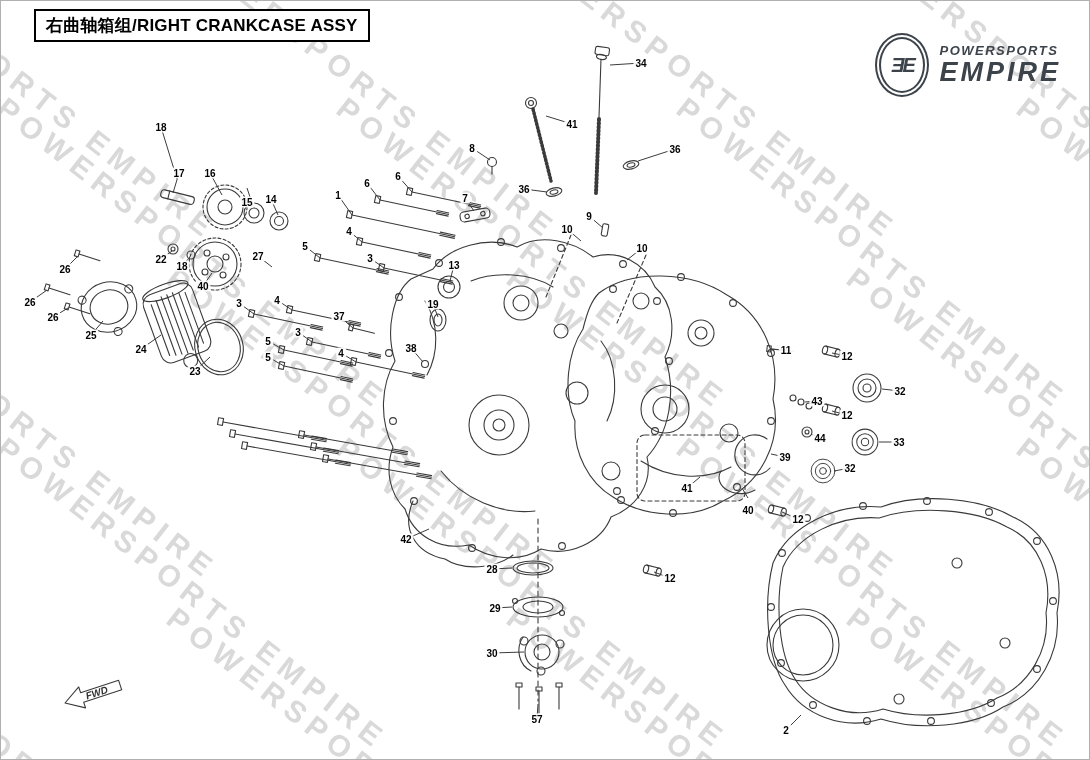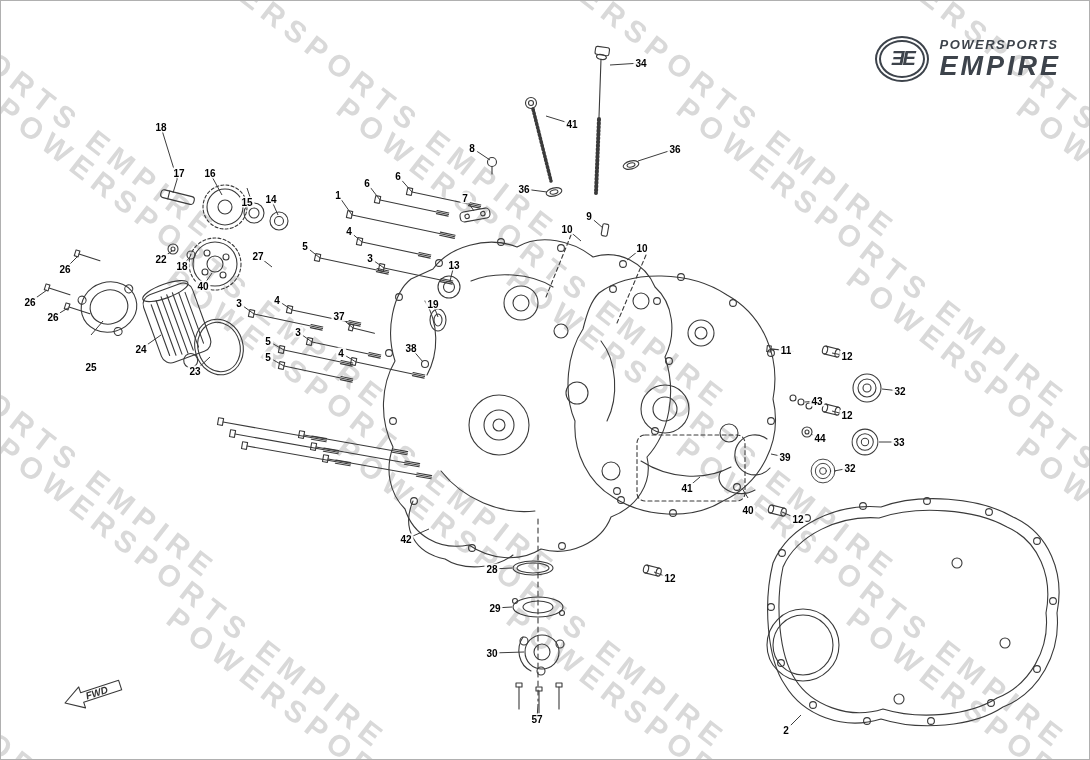--- a/index.html
+++ b/index.html
@@ -8,21 +8,21 @@
 .page{position:relative;width:1090px;height:760px;background:#fff;overflow:hidden;border:1px solid #b0b0b0;margin:0 auto}
 .watermark-layer{position:absolute;inset:0;z-index:1;overflow:hidden}
 .wm{position:absolute;white-space:nowrap;font-weight:700;font-size:30px;letter-spacing:7px;color:#d9d9d9;transform:rotate(38deg);transform-origin:0 0;user-select:none}
 svg.diagram{position:absolute;left:0;top:0;z-index:2}
 svg.leaders{position:absolute;left:0;top:0;z-index:3}
 svg.leaders line{stroke:#3c3c3c;stroke-width:1}
 .callout-layer{position:absolute;inset:0;z-index:4}
 .callout{position:absolute;transform:translate(-50%,-50%);font-size:10px;font-weight:700;color:#000;background:rgba(255,255,255,.92);padding:0 2px;line-height:1.1;border-radius:2px}
 .title-block{position:absolute;left:33px;top:8px;z-index:5;border:2px solid #000;background:#fff;padding:3px 10px;font-size:17px;font-weight:700;color:#000;letter-spacing:.2px}
 .logo{position:absolute;right:28px;top:36px;z-index:5;display:flex;align-items:center;gap:14px;color:#3d434b}
-.emblem{position:relative;width:46px;height:38px;border:2.5px solid #3d434b;border-radius:50%;display:flex;align-items:center;justify-content:center;font-weight:900;font-size:20px;font-style:italic;letter-spacing:-2px}
+.emblem{position:relative;width:46px;height:56px;border:2.5px solid #3d434b;border-radius:50%;display:flex;align-items:center;justify-content:center;font-weight:900;font-size:20px;font-style:italic;letter-spacing:-2px}
 .emblem::after{content:"";position:absolute;inset:-6px;border:2px solid #3d434b;border-radius:50%}
 .logo-text .l1{font-size:13px;font-weight:700;font-style:italic;letter-spacing:1.5px}
 .logo-text .l2{font-size:27px;font-weight:900;font-style:italic;letter-spacing:3px;line-height:1.05}
 </style>
 </head>
 <body>
 
 <div class="page">
 
   <div class="watermark-layer">
@@ -371,21 +371,21 @@
       <div class="callout" style="left: 178px; top: 172px;">17</div>
       <div class="callout" style="left: 209px; top: 172px;">16</div>
       <div class="callout" style="left: 246px; top: 191px; margin-top: 10px;">15</div>
       <div class="callout" style="left: 270px; top: 198px;">14</div>
       <div class="callout" style="left: 160px; top: 258px;">22</div>
       <div class="callout" style="left: 181px; top: 265px;">18</div>
       <div class="callout" style="left: 202px; top: 285px;">40</div>
       <div class="callout" style="left: 64px; top: 268px;">26</div>
       <div class="callout" style="left: 29px; top: 301px;">26</div>
       <div class="callout" style="left: 52px; top: 316px;">26</div>
-      <div class="callout" style="left: 90px; top: 334px; margin-top: 32px;">25</div>
+      <div class="callout" style="left: 90px; top: 334px;">25</div>
       <div class="callout" style="left: 140px; top: 348px;">24</div>
       <div class="callout" style="left: 194px; top: 370px; text-align: center;">23</div>
       <div class="callout" style="left: 337px; top: 194px;">1</div>
       <div class="callout" style="left: 366px; top: 182px;">6</div>
       <div class="callout" style="left: 397px; top: 175px;">6</div>
       <div class="callout" style="left: 348px; top: 230px;">4</div>
       <div class="callout" style="left: 369px; top: 257px;">3</div>
       <div class="callout" style="left: 304px; top: 245px;">5</div>
       <div class="callout" style="left: 257px; top: 255px;">27</div>
       <div class="callout" style="left: 238px; top: 302px;">3</div>
@@ -421,20 +421,23 @@
       <div class="callout" style="left: 797px; top: 518px;">12</div>
       <div class="callout" style="left: 405px; top: 538px;">42</div>
       <div class="callout" style="left: 669px; top: 577px;">12</div>
       <div class="callout" style="left: 491px; top: 568px;">28</div>
       <div class="callout" style="left: 494px; top: 607px;">29</div>
       <div class="callout" style="left: 491px; top: 652px;">30</div>
       <div class="callout" style="left: 536px; top: 718px;">57</div>
       <div class="callout" style="left: 785px; top: 729px;">2</div>
     </div>
 
+  <div class="title-block">
+    <span>右曲轴箱组/RIGHT CRANKCASE ASSY</span>
+  </div>
 
   <div class="logo">
     <div class="emblem">
       <span>ƎE</span>
     </div>
     <div class="logo-text">
       <div class="l1">POWERSPORTS</div>
       <div class="l2">EMPIRE</div>
     </div>
   </div>

